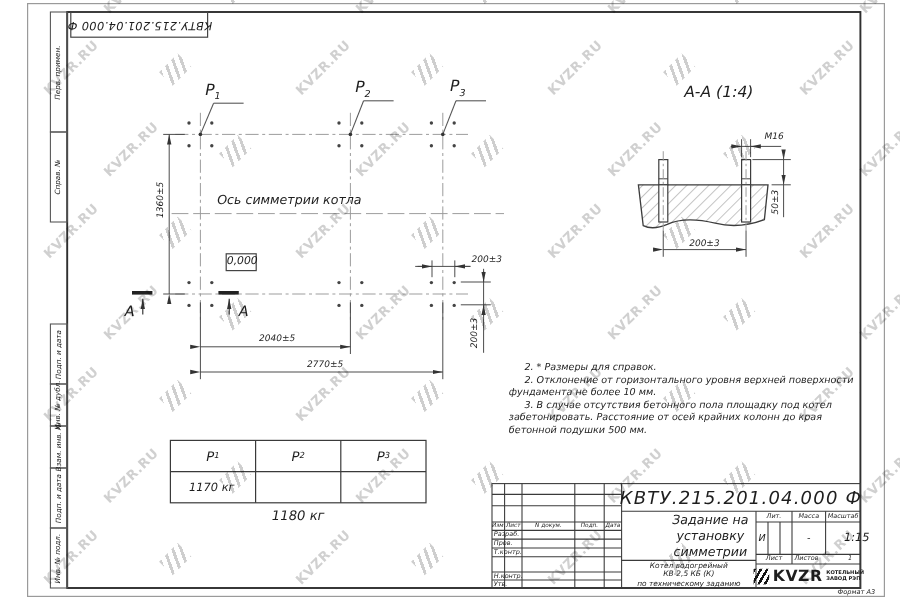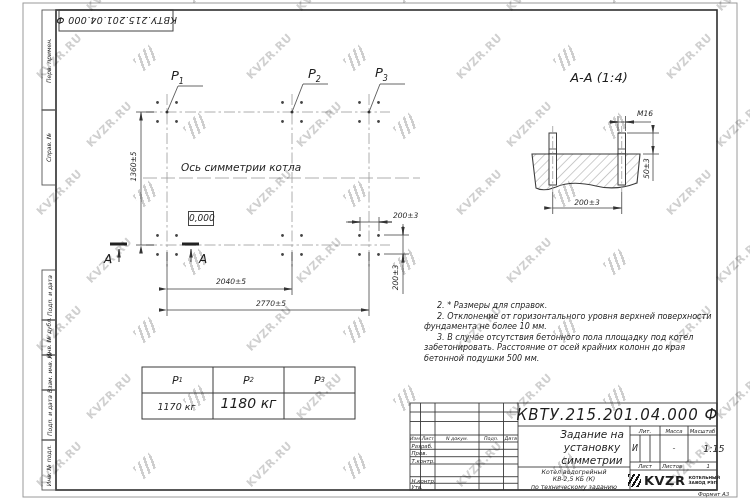--- a/index.html
+++ b/index.html
@@ -225,21 +225,21 @@
   <div class="t flexc" style="left:42px;top:390px;width:14px;height:50px;">
         <span class="rot" style="font-size:6px;">Подп. и дата</span>
       </div>
   <div class="t flexc" style="left:42px;top:440px;width:14px;height:50px;">
         <span class="rot" style="font-size:6px;">Инв. № подл.</span>
       </div>
 
   <div class="t" style="left:171px;top:68px;font-size:13px;">
     <span>Р</span><sub style="font-size:8px;">1</sub>
   </div>
-  <div class="t" style="left:308px;top:66px;font-size:13px;">
+  <div class="t" style="left:296px;top:66px;font-size:13px;">
     <span>Р</span><sub style="font-size:8px;">2</sub>
   </div>
   <div class="t" style="left:375px;top:65px;font-size:13px;">
     <span>Р</span><sub style="font-size:8px;">3</sub>
   </div>
 
   <div class="t" style="left:181px;top:161px;font-size:10.5px;">Ось симметрии котла</div>
   <div class="t c" style="left:188px;top:211px;width:24px;height:13px;border:1px solid #444;font-size:9px;line-height:13px;">0,000</div>
   <div class="t dim c rot" style="left:113px;top:162px;width:40px;">1360±5</div>
   <div class="t dim c" style="left:208px;top:277px;width:46px;">2040±5</div>
@@ -260,21 +260,21 @@
   </div>
   <div class="t flexc" style="left:213px;top:367px;width:71px;height:26px;font-size:11px;">
     <span>Р</span>
         <sub style="font-size:7px;">2</sub>
   </div>
   <div class="t flexc" style="left:284px;top:367px;width:71px;height:26px;font-size:11px;">
     <span>Р</span>
         <sub style="font-size:7px;">3</sub>
   </div>
   <div class="t flexc" style="left:142px;top:393px;width:69px;height:26px;font-size:9.5px;">1170 кг</div>
-  <div class="t flexc" style="left:213px;top:384px;width:71px;height:38px;font-size:14px;">1180 кг</div>
+  <div class="t flexc" style="left:213px;top:410px;width:71px;height:38px;font-size:11px;">1180 кг</div>
 
   <div class="t" style="left:424px;top:301px;width:292px;">
     <p class="note">2. * Размеры для справок.</p>
     <p class="note">2. Отклонение от горизонтального уровня верхней поверхности фундамента не более 10 мм.</p>
     <p class="note">3. В случае отсутствия бетонного пола площадку под котел забетонировать. Расстояние от осей крайних колонн до края бетонной подушки 500 мм.</p>
   </div>
 
   <div class="t flexc" style="left:518px;top:403px;width:199px;height:23px;font-size:15px;letter-spacing:1px;">КВТУ.215.201.04.000 Ф</div>
   <div class="t" style="left:536px;top:426px;width:112px;font-size:10.5px;line-height:13px;text-align:center;padding-top:2px;">
     <div>Задание на</div>

